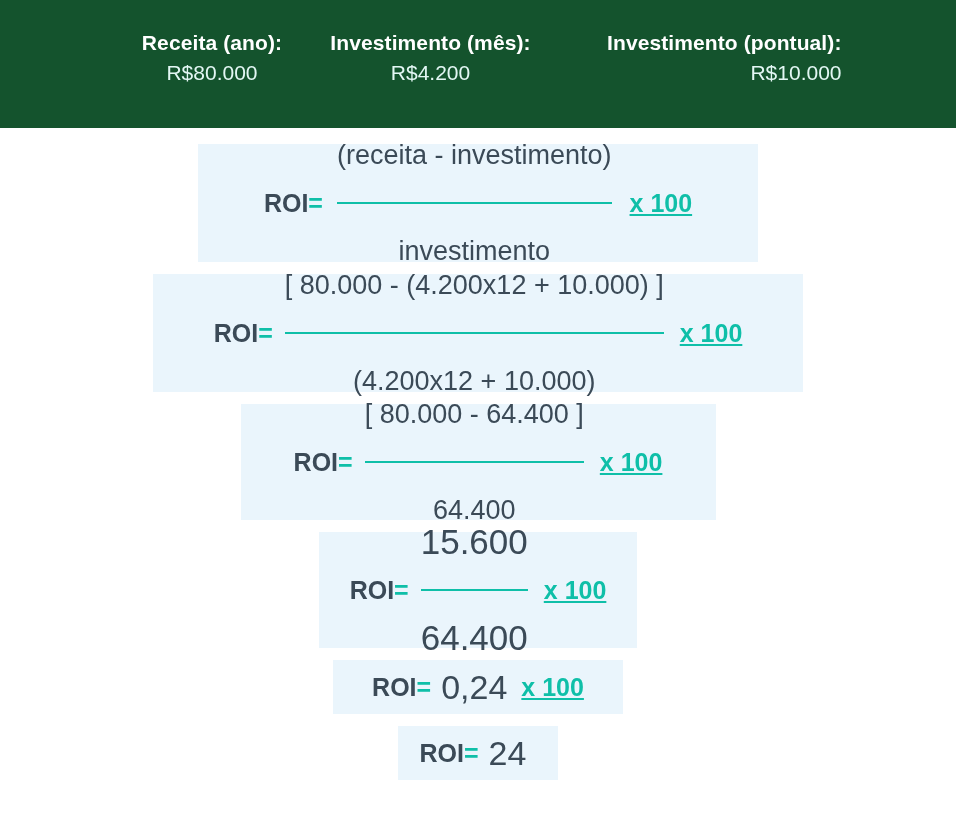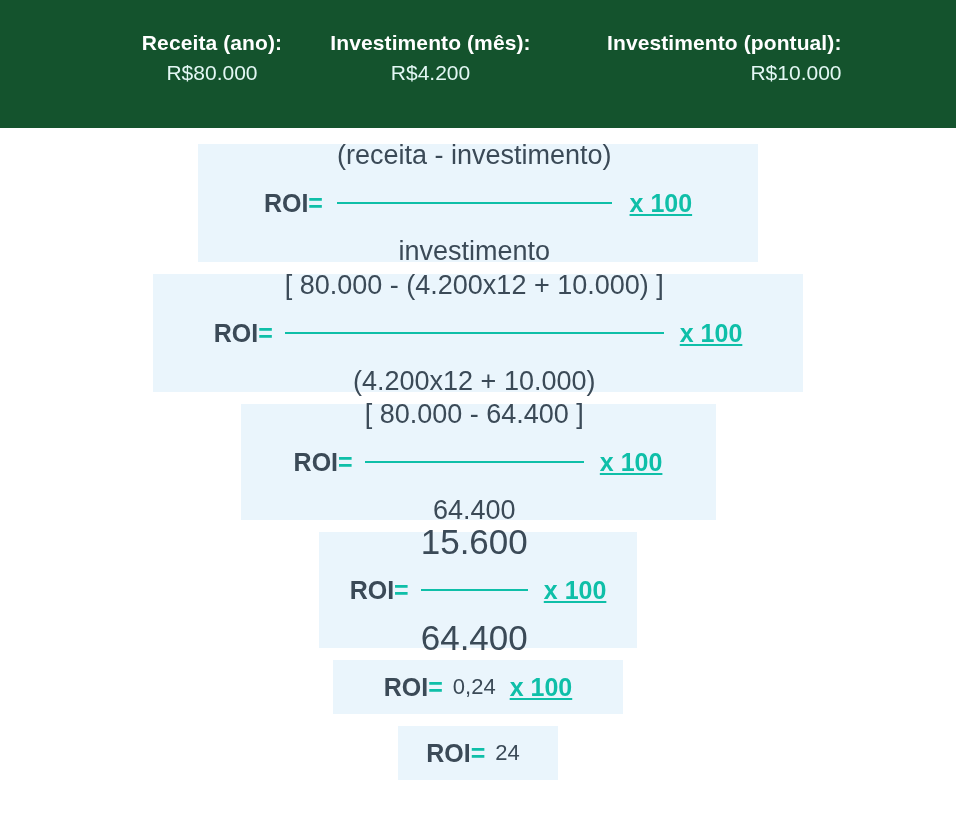--- a/index.html
+++ b/index.html
@@ -112,21 +112,21 @@
     color: #0fbfa8;
     font-size: 25px;
     font-weight: bold;
     white-space: nowrap;
     margin-left: 4px;
     text-decoration: underline;
   }
 
   .plain-value {
     color: #3b4a57;
-    font-size: 22px;
+    font-size: 34px;
     font-weight: normal;
     margin: 12px 10px;
     white-space: nowrap;
   }
 
   
   #eq-row-0 { width: 560px; height: 118px; padding: 0 24px; }
   #eq-row-0 .frac { margin: 0 14px; }
   #eq-row-1 { width: 650px; height: 118px; padding: 0 20px; }
   #eq-row-2 { width: 475px; height: 116px; padding: 0 20px; }

